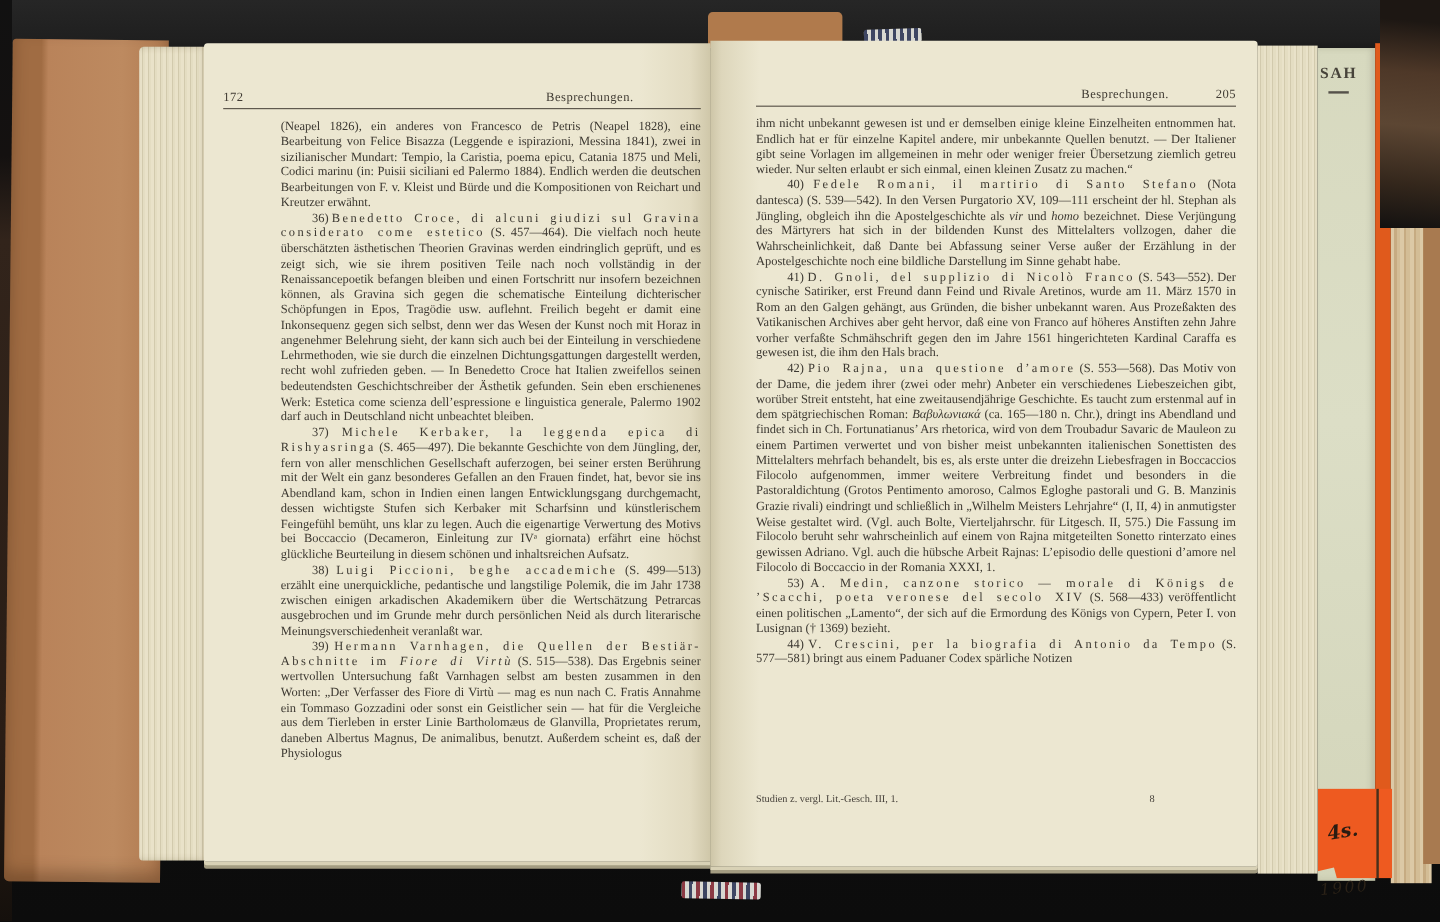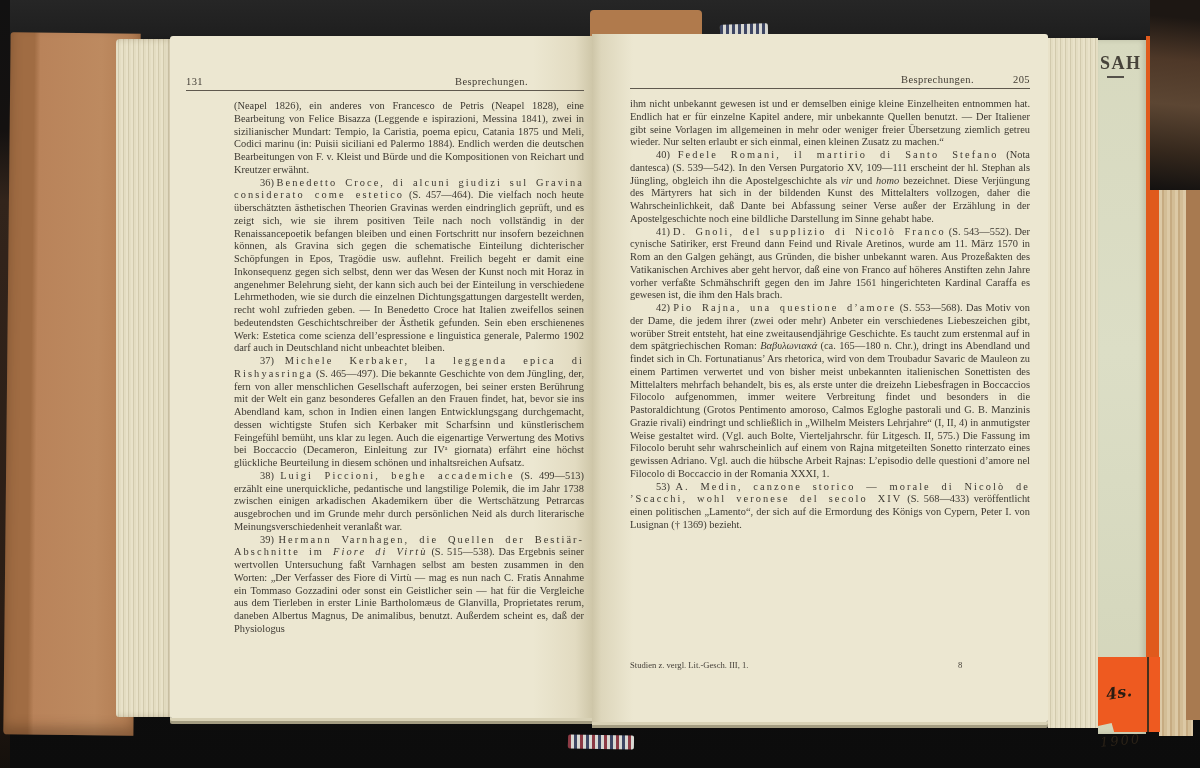--- a/index.html
+++ b/index.html
@@ -54,21 +54,21 @@
   .page-right .textcol{height:558px;}
   .para{margin:0;text-indent:26px;}
   .para.first{text-indent:0;}
   .sperr{letter-spacing:.2em;word-spacing:.3em;}
   .pgfoot{position:relative;margin-top:4px;font-size:8.6px;color:#46413a;height:12px;}
   .pgfoot .sig{position:absolute;left:0;}
   .pgfoot .sheet{position:absolute;left:82%;}
   
   .green-card{position:absolute;left:1098px;top:40px;width:48px;height:694px;
     background:linear-gradient(180deg,#d7d9bf 0,#dcdec6 45%,#d3d5ba 100%);box-shadow:inset -3px 0 5px rgba(80,80,60,.2);}
-  .bookmark-label{position:absolute;left:2px;top:13px;font-weight:bold;font-size:18px;letter-spacing:1.5px;color:#47433a;}
+  .bookmark-label{position:absolute;left:2px;top:13px;font-weight:bold;font-size:13px;letter-spacing:1.5px;color:#47433a;}
   .bookmark-dash{position:absolute;left:9px;top:36px;width:17px;height:1.5px;background:#55514a;}
   
   .orange-stripe{position:absolute;left:1146px;top:36px;width:13px;height:674px;background:#e05a1c;}
   .orange-tab{position:absolute;left:1098px;top:657px;width:62px;height:75px;background:#ee5a20;
     clip-path:polygon(0 0,100% 0,100% 100%,26% 100%,22% 88%,0 92%);}
   .orange-tab .vline{position:absolute;left:49px;top:0;width:1.6px;height:100%;background:#47301c;}
   .tab-writing{position:absolute;left:8px;top:26px;font-family:"DejaVu Serif",serif;font-style:italic;font-weight:bold;
     font-size:16px;color:#2a1c12;transform:rotate(-9deg);}
   .hand-number{position:absolute;left:1100px;top:733px;font-family:"DejaVu Serif",serif;font-style:italic;
     font-size:13px;color:#2b2217;transform:rotate(-5deg);letter-spacing:2px;}
@@ -81,21 +81,21 @@
   <div class="sliver-left"></div>
   <div class="cover-left"></div>
   <div class="edges edges-left"></div>
 
   <div class="spine-top"></div>
   <div class="headband headband-top"></div>
 
   <div class="page page-left">
     <div class="page-inner">
       <div class="pghead">
-        <span class="pn">131</span>
+        <span class="pn">172</span>
         <span class="rh">Besprechungen.</span>
         <span class="pn"></span>
       </div>
       <div class="rule"></div>
       <div class="textcol" id="left-col">
           <p class="para first">(Neapel 1826), ein anderes von Francesco de Petris (Neapel 1828), eine Bearbeitung von Felice Bisazza (Leggende e ispirazioni, Messina 1841), zwei in sizilianischer Mundart: Tempio, la Caristia, poema epicu, Catania 1875 und Meli, Codici marinu (in: Puisii siciliani ed Palermo 1884). Endlich werden die deutschen Bearbeitungen von F. v. Kleist und Bürde und die Kompositionen von Reichart und Kreutzer erwähnt.</p>
           <p class="para"><span class="num">36) </span><span class="sperr">Benedetto Croce, di alcuni giudizi sul Gravina considerato come estetico</span><span class="ref"> (S. 457—464). </span>Die vielfach noch heute überschätzten ästhetischen Theorien Gravinas werden eindringlich geprüft, und es zeigt sich, wie sie ihrem positiven Teile nach noch vollständig in der Renaissancepoetik befangen bleiben und einen Fortschritt nur insofern bezeichnen können, als Gravina sich gegen die schematische Einteilung dichterischer Schöpfungen in Epos, Tragödie usw. auflehnt. Freilich begeht er damit eine Inkonsequenz gegen sich selbst, denn wer das Wesen der Kunst noch mit Horaz in angenehmer Belehrung sieht, der kann sich auch bei der Einteilung in verschiedene Lehrmethoden, wie sie durch die einzelnen Dichtungsgattungen dargestellt werden, recht wohl zufrieden geben. — In Benedetto Croce hat Italien zweifellos seinen bedeutendsten Geschichtschreiber der Ästhetik gefunden. Sein eben erschienenes Werk: Estetica come scienza dell’espressione e linguistica generale, Palermo 1902 darf auch in Deutschland nicht unbeachtet bleiben.</p>
           <p class="para"><span class="num">37) </span><span class="sperr">Michele Kerbaker, la leggenda epica di Rishyasringa</span><span class="ref"> (S. 465—497). </span>Die bekannte Geschichte von dem Jüngling, der, fern von aller menschlichen Gesellschaft auferzogen, bei seiner ersten Berührung mit der Welt ein ganz besonderes Gefallen an den Frauen findet, hat, bevor sie ins Abendland kam, schon in Indien einen langen Entwicklungsgang durchgemacht, dessen wichtigste Stufen sich Kerbaker mit Scharfsinn und künstlerischem Feingefühl bemüht, uns klar zu legen. Auch die eigenartige Verwertung des Motivs bei Boccaccio (Decameron, Einleitung zur IVᵃ giornata) erfährt eine höchst glückliche Beurteilung in diesem schönen und inhaltsreichen Aufsatz.</p>
           <p class="para"><span class="num">38) </span><span class="sperr">Luigi Piccioni, beghe accademiche</span><span class="ref"> (S. 499—513) </span>erzählt eine unerquickliche, pedantische und langstilige Polemik, die im Jahr 1738 zwischen einigen arkadischen Akademikern über die Wertschätzung Petrarcas ausgebrochen und im Grunde mehr durch persönlichen Neid als durch literarische Meinungsverschiedenheit veranlaßt war.</p>
           <p class="para"><span class="num">39) </span><span class="sperr">Hermann Varnhagen, die Quellen der Bestiär-Abschnitte im <i>Fiore di Virtù</i></span><span class="ref"> (S. 515—538). </span>Das Ergebnis seiner wertvollen Untersuchung faßt Varnhagen selbst am besten zusammen in den Worten: „Der Verfasser des Fiore di Virtù — mag es nun nach C. Fratis Annahme ein Tommaso Gozzadini oder sonst ein Geistlicher sein — hat für die Vergleiche aus dem Tierleben in erster Linie Bartholomæus de Glanvilla, Proprietates rerum, daneben Albertus Magnus, De animalibus, benutzt. Außerdem scheint es, daß der Physiologus</p>
@@ -109,21 +109,22 @@
         <span class="pn"></span>
         <span class="rh">Besprechungen.</span>
         <span class="pn right">205</span>
       </div>
       <div class="rule"></div>
       <div class="textcol" id="right-col">
           <p class="para first">ihm nicht unbekannt gewesen ist und er demselben einige kleine Einzelheiten entnommen hat. Endlich hat er für einzelne Kapitel andere, mir unbekannte Quellen benutzt. — Der Italiener gibt seine Vorlagen im allgemeinen in mehr oder weniger freier Übersetzung ziemlich getreu wieder. Nur selten erlaubt er sich einmal, einen kleinen Zusatz zu machen.“</p>
           <p class="para"><span class="num">40) </span><span class="sperr">Fedele Romani, il martirio di Santo Stefano</span><span class="ref"> (Nota dantesca) (S. 539—542). </span>In den Versen Purgatorio XV, 109—111 erscheint der hl. Stephan als Jüngling, obgleich ihn die Apostelgeschichte als <i>vir</i> und <i>homo</i> bezeichnet. Diese Verjüngung des Märtyrers hat sich in der bildenden Kunst des Mittelalters vollzogen, daher die Wahrscheinlichkeit, daß Dante bei Abfassung seiner Verse außer der Erzählung in der Apostelgeschichte noch eine bildliche Darstellung im Sinne gehabt habe.</p>
           <p class="para"><span class="num">41) </span><span class="sperr">D. Gnoli, del supplizio di Nicolò Franco</span><span class="ref"> (S. 543—552). </span>Der cynische Satiriker, erst Freund dann Feind und Rivale Aretinos, wurde am 11. März 1570 in Rom an den Galgen gehängt, aus Gründen, die bisher unbekannt waren. Aus Prozeßakten des Vatikanischen Archives aber geht hervor, daß eine von Franco auf höheres Anstiften zehn Jahre vorher verfaßte Schmähschrift gegen den im Jahre 1561 hingerichteten Kardinal Caraffa es gewesen ist, die ihm den Hals brach.</p>
           <p class="para"><span class="num">42) </span><span class="sperr">Pio Rajna, una questione d’amore</span><span class="ref"> (S. 553—568). </span>Das Motiv von der Dame, die jedem ihrer (zwei oder mehr) Anbeter ein verschiedenes Liebeszeichen gibt, worüber Streit entsteht, hat eine zweitausendjährige Geschichte. Es taucht zum erstenmal auf in dem spätgriechischen Roman: <i>Βαβυλωνιακά</i> (ca. 165—180 n. Chr.), dringt ins Abendland und findet sich in Ch. Fortunatianus’ Ars rhetorica, wird von dem Troubadur Savaric de Mauleon zu einem Partimen verwertet und von bisher meist unbekannten italienischen Sonettisten des Mittelalters mehrfach behandelt, bis es, als erste unter die dreizehn Liebesfragen in Boccaccios Filocolo aufgenommen, immer weitere Verbreitung findet und besonders in die Pastoraldichtung (Grotos Pentimento amoroso, Calmos Egloghe pastorali und G. B. Manzinis Grazie rivali) eindringt und schließlich in „Wilhelm Meisters Lehrjahre“ (I, II, 4) in anmutigster Weise gestaltet wird. (Vgl. auch Bolte, Vierteljahrschr. für Litgesch. II, 575.) Die Fassung im Filocolo beruht sehr wahrscheinlich auf einem von Rajna mitgeteilten Sonetto rinterzato eines gewissen Adriano. Vgl. auch die hübsche Arbeit Rajnas: L’episodio delle questioni d’amore nel Filocolo di Boccaccio in der Romania XXXI, 1.</p>
-          <p class="para"><span class="num">53) </span><span class="sperr">A. Medin, canzone storico — morale di Nicolò de ’Scacchi, wohl veronese del secolo XIV</span><span class="ref"> (S. 568—433) </span>veröffentlicht einen politischen „Lamento“, der sich auf die Ermordung des Königs von Cypern, Peter I. von Lusignan († 1369) bezieht.</p>
+          <p class="para"><span class="num">53) </span><span class="sperr">A. Medin, canzone storico — morale di Königs de ’Scacchi, poeta veronese del secolo XIV</span><span class="ref"> (S. 568—433) </span>veröffentlicht einen politischen „Lamento“, der sich auf die Ermordung des Königs von Cypern, Peter I. von Lusignan († 1369) bezieht.</p>
+          <p class="para"><span class="num">44) </span><span class="sperr">V. Crescini, per la biografia di Antonio da Tempo</span><span class="ref"> (S. 577—581) </span>bringt aus einem Paduaner Codex spärliche Notizen</p>
         </div>
       <div class="pgfoot">
         <span class="sig">Studien z. vergl. Lit.-Gesch. III, 1.</span>
         <span class="sheet">8</span>
       </div>
     </div>
   </div>
 
   <div class="page-fold"></div>
   <div class="edges edges-right"></div>

